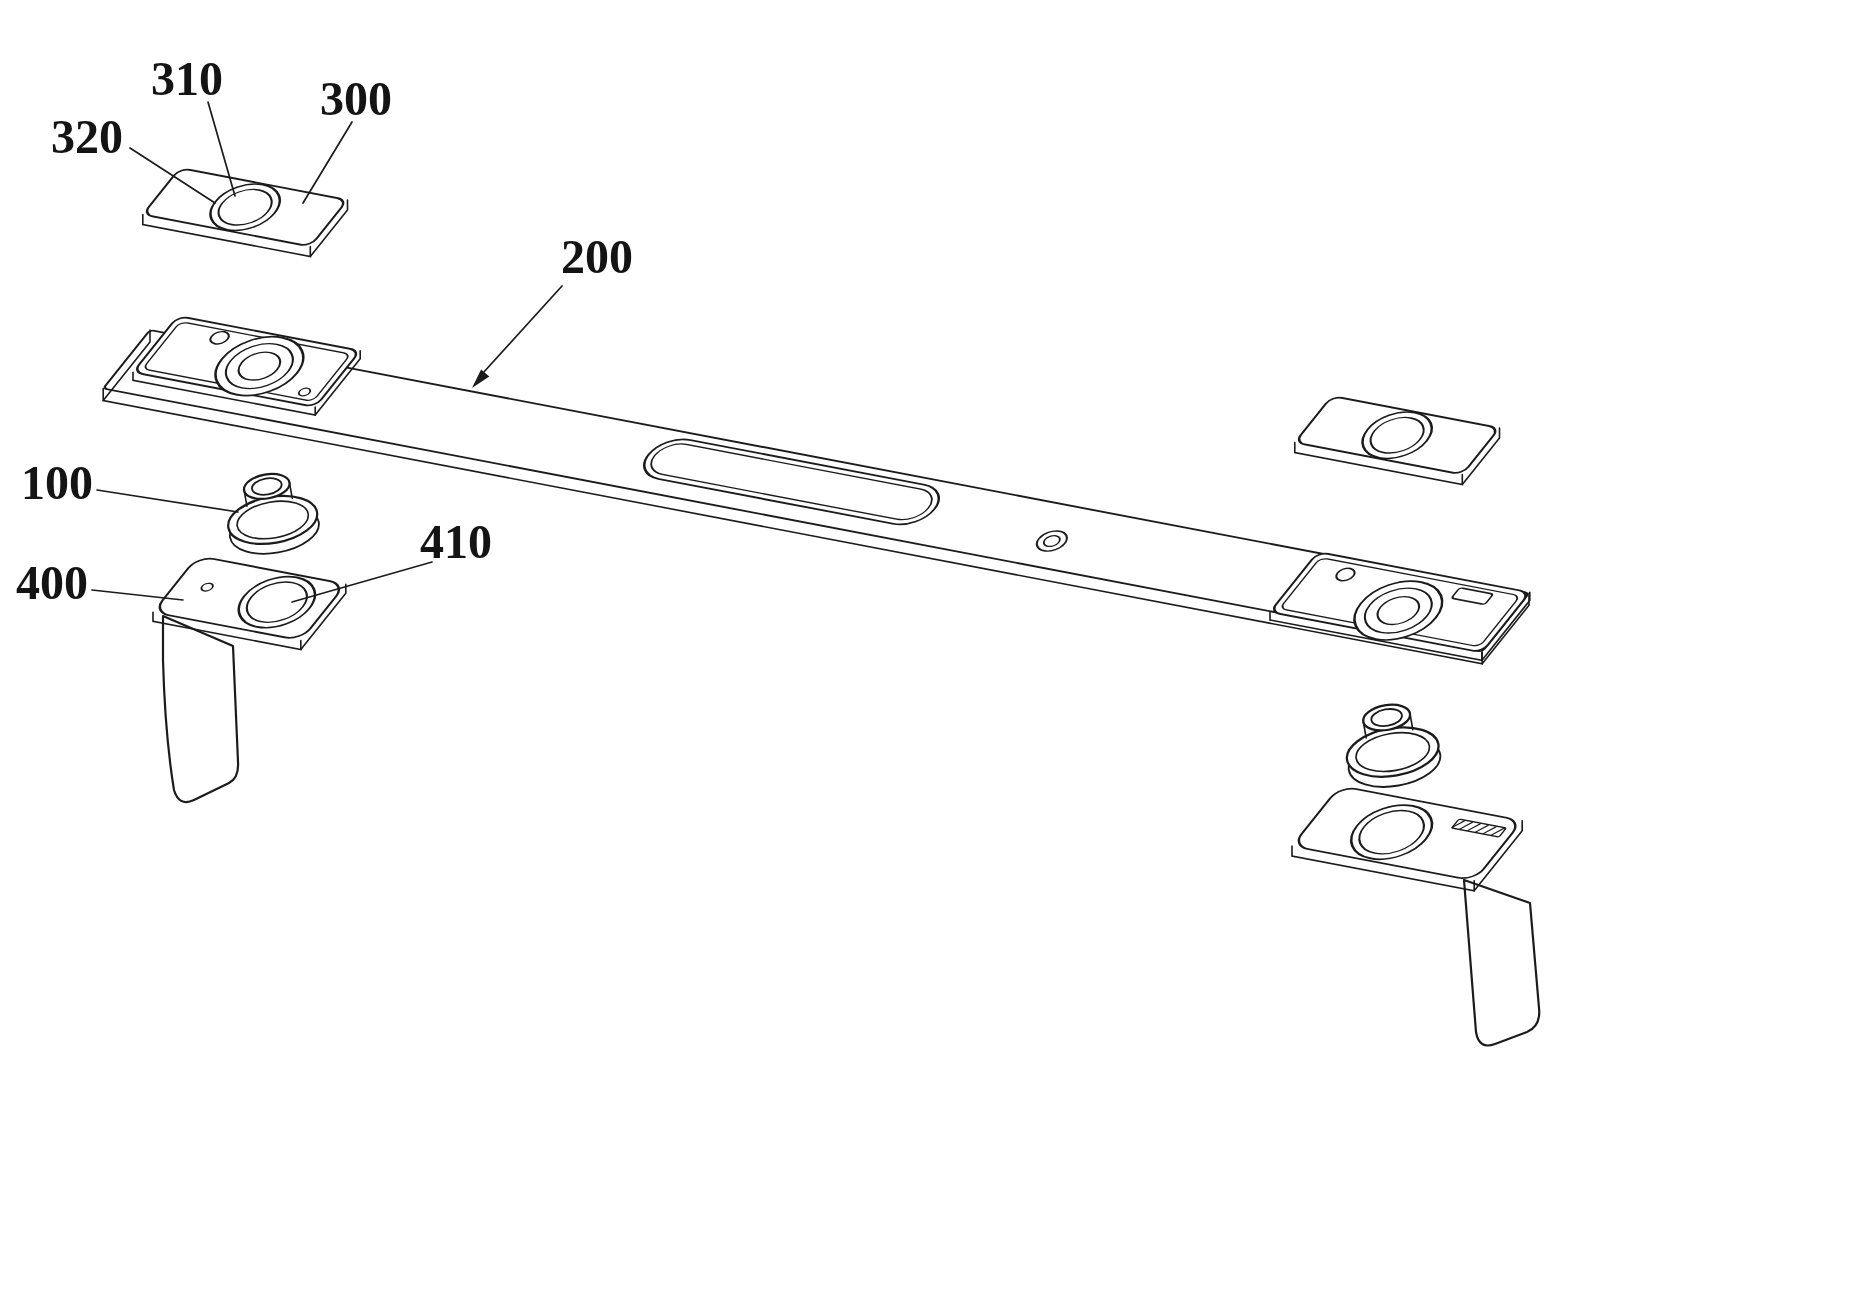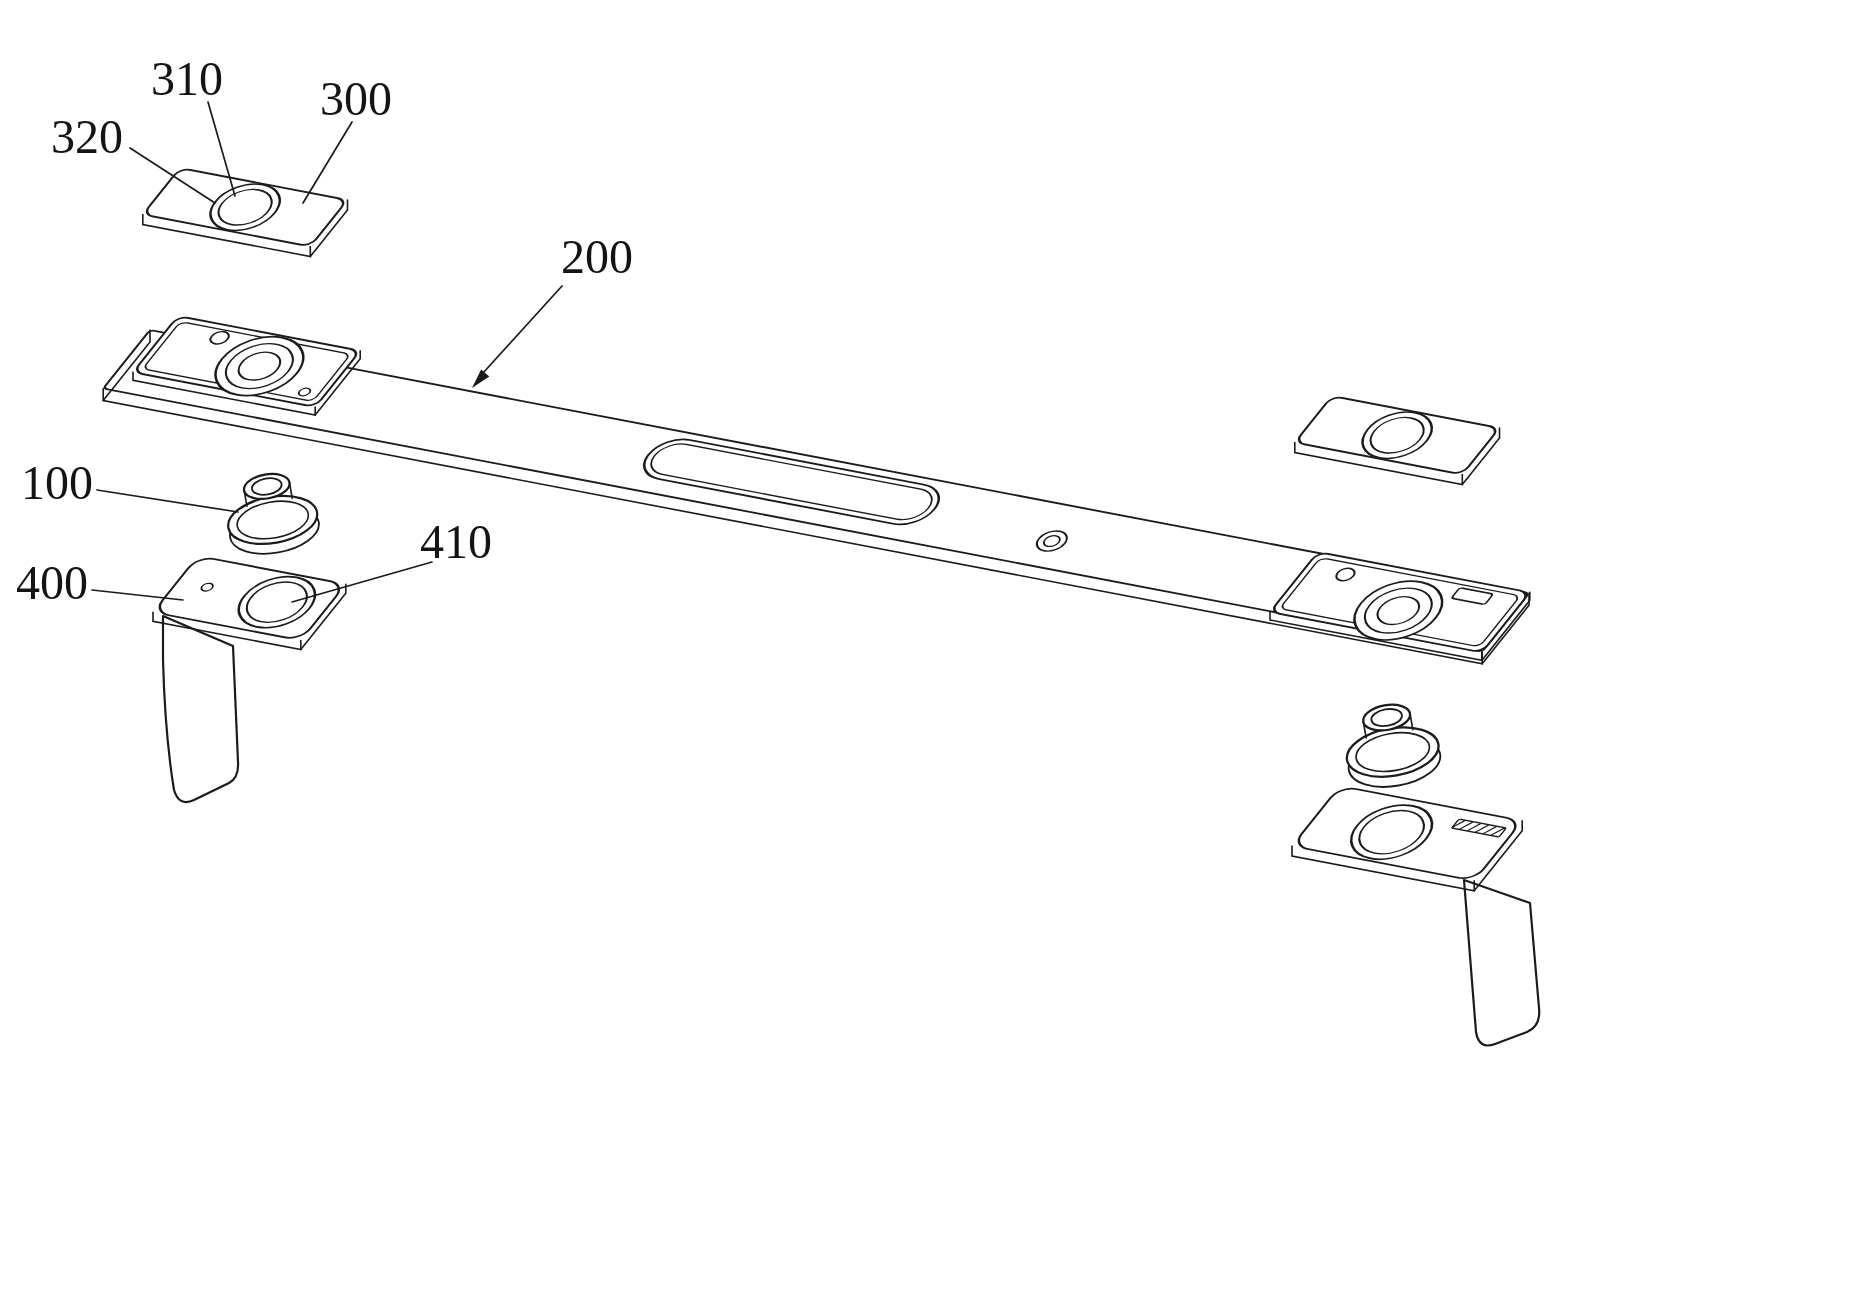--- a/index.html
+++ b/index.html
@@ -1,17 +1,17 @@
 <!DOCTYPE html>
 <html><head>
 <meta charset="utf-8">
 <style>
   html,body{margin:0;padding:0;background:#ffffff;}
   .stage{position:relative;width:1875px;height:1294px;background:#ffffff;overflow:hidden;
-         font-family:"Liberation Serif", serif;}
+         font-family:"Liberation Serif", serif;font-weight:bold;}
   svg{display:block;}
   .thin{fill:none;stroke:#1b1b1b;stroke-width:1.6;stroke-linecap:round;}
   .solid{fill:#ffffff;stroke:#1b1b1b;stroke-width:2.2;stroke-linejoin:round;}
   .solid-thin{fill:#ffffff;stroke:#1b1b1b;stroke-width:1.8;stroke-linejoin:round;}
   .leader{fill:none;stroke:#1b1b1b;stroke-width:1.7;stroke-linecap:round;}
   text.ref{font-family:"Liberation Serif", serif;font-size:48px;fill:#141414;
            text-anchor:middle;dominant-baseline:middle;}
 </style>
 </head>
 <body>

